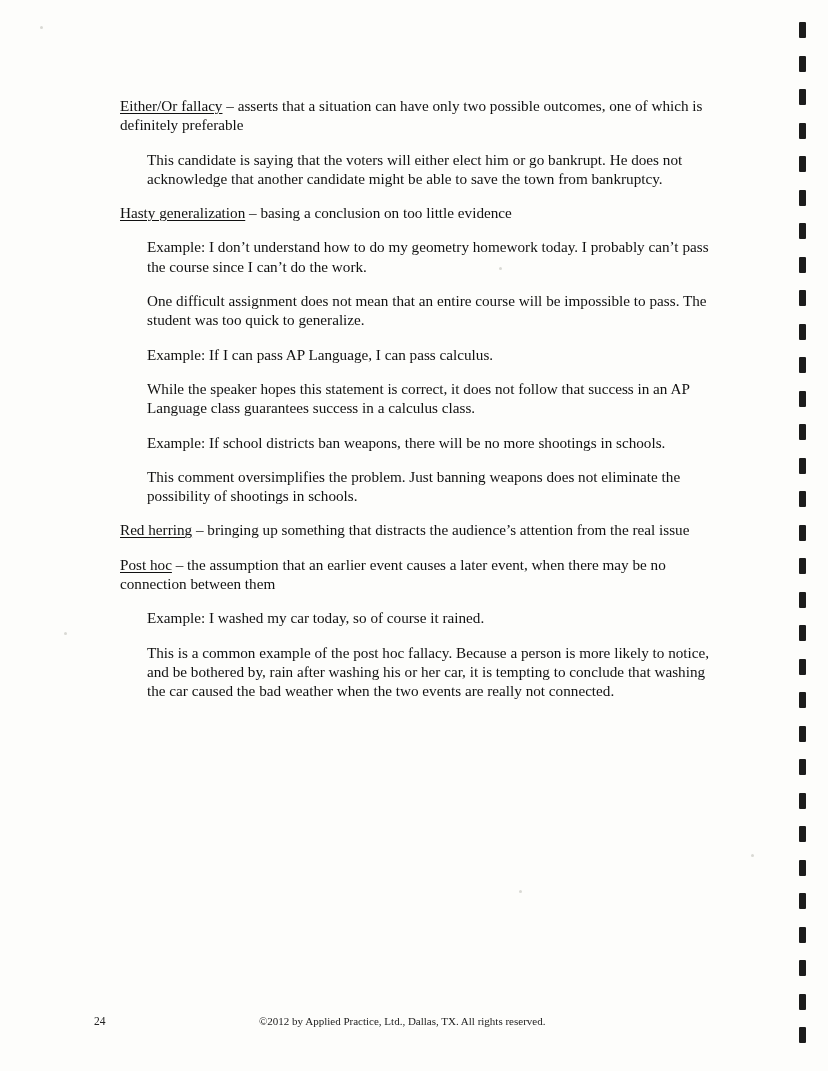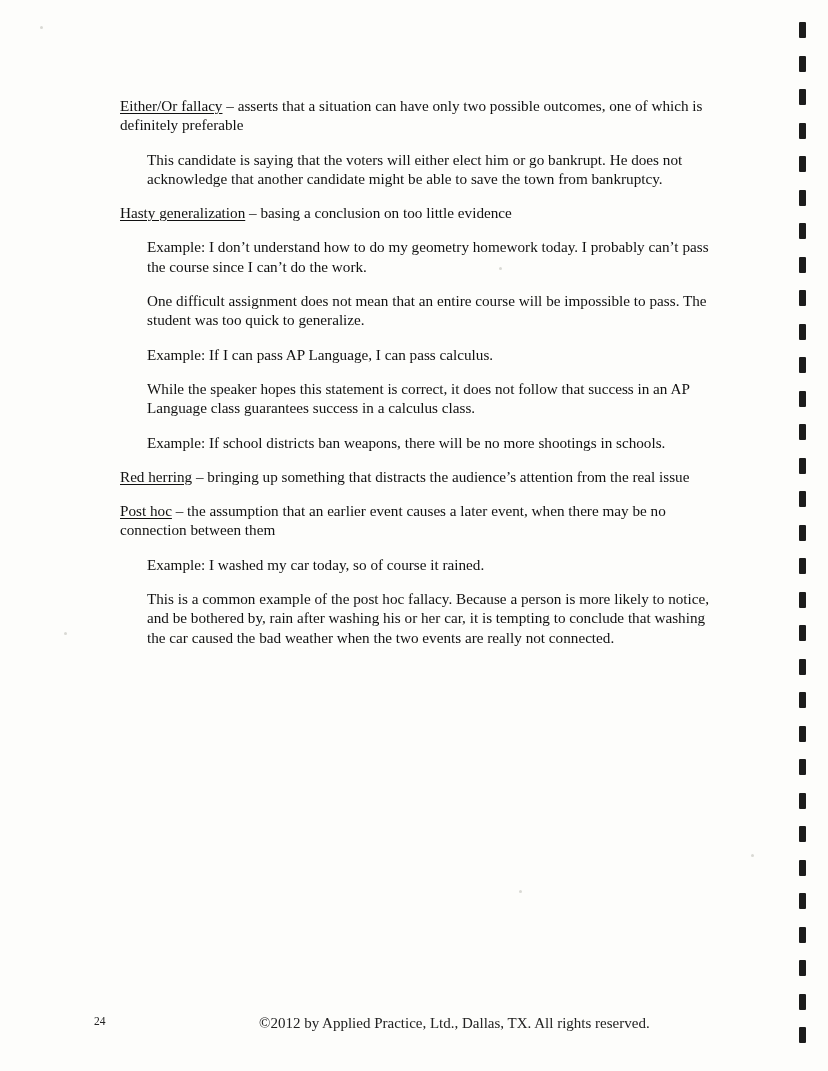--- a/index.html
+++ b/index.html
@@ -82,21 +82,21 @@
   }
   .footer .pagenum {
     position: absolute;
     left: 94px;
     top: 0;
   }
   .footer .copy {
     position: absolute;
     left: 259px;
     top: 0;
-    font-size: 15px;
+    font-size: 11px;
   }
 
   
   .speck {
     position: absolute;
     background: #d9d9d4;
     border-radius: 50%;
   }
 </style>
 </head>
@@ -157,20 +157,21 @@
       <p class="explain">One difficult assignment does not mean that an entire course will be impossible to pass.  The student was too quick to generalize.</p>
     </div>
 
     <div class="term-block">
       <p class="example">Example: If I can pass AP Language, I can pass calculus.</p>
       <p class="explain">While the speaker hopes this statement is correct, it does not follow that success in an AP Language class guarantees success in a calculus class.</p>
     </div>
 
     <div class="term-block">
       <p class="example">Example: If school districts ban weapons, there will be no more shootings in schools.</p>
+      <p class="explain">This comment oversimplifies the problem.  Just banning weapons does not eliminate the possibility of shootings in schools.</p>
     </div>
 
     <div class="term-block">
       <p class="headline"><span class="term">Red herring</span><span> – bringing up something that distracts the audience’s attention from the real issue</span></p>
     </div>
 
     <div class="term-block">
       <p class="headline"><span class="term">Post hoc</span><span> – the assumption that an earlier event causes a later event, when there may be no connection between them</span></p>
       <p class="example">Example: I washed my car today, so of course it rained.</p>
       <p class="explain">This is a common example of the post hoc fallacy.  Because a person is more likely to notice, and be bothered by, rain after washing his or her car, it is tempting to conclude that washing the car caused the bad weather when the two events are really not connected.</p>

